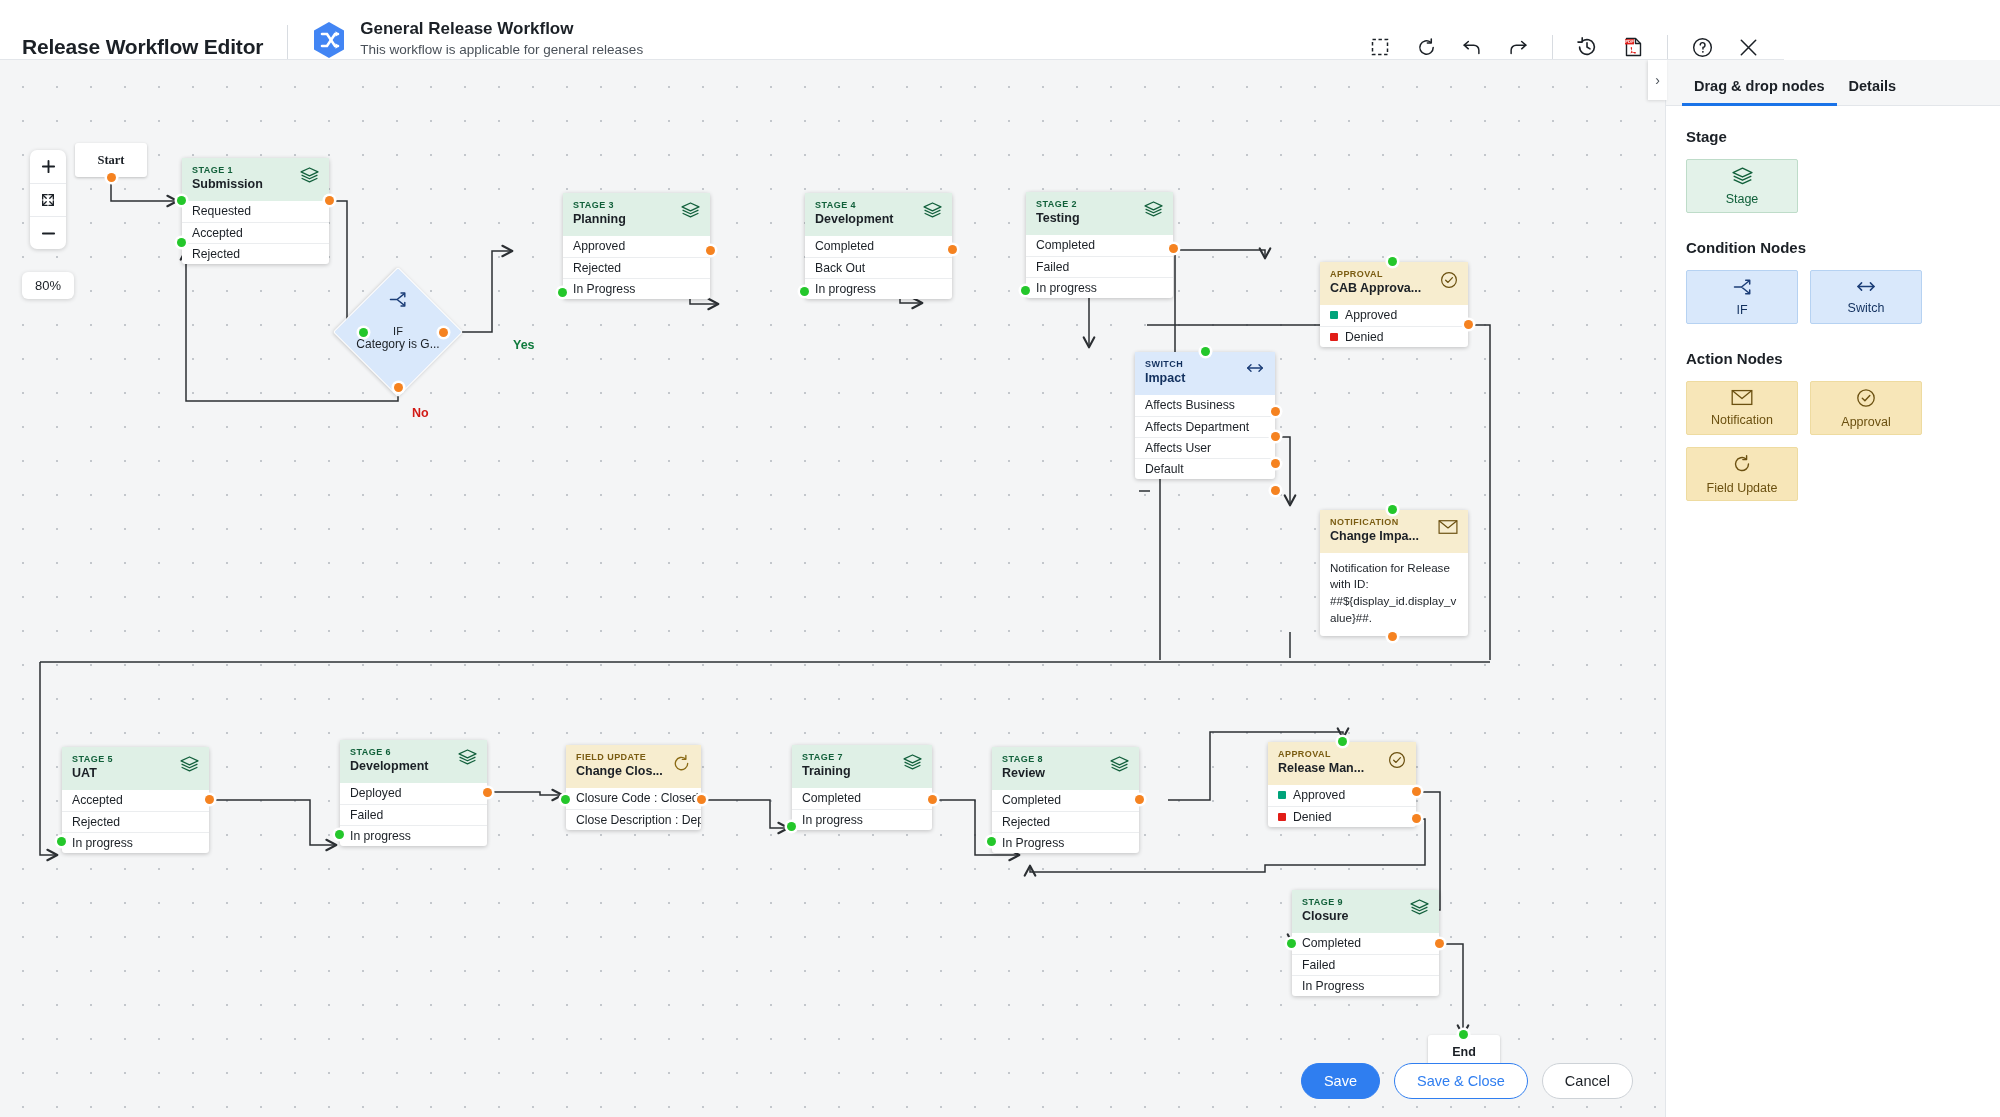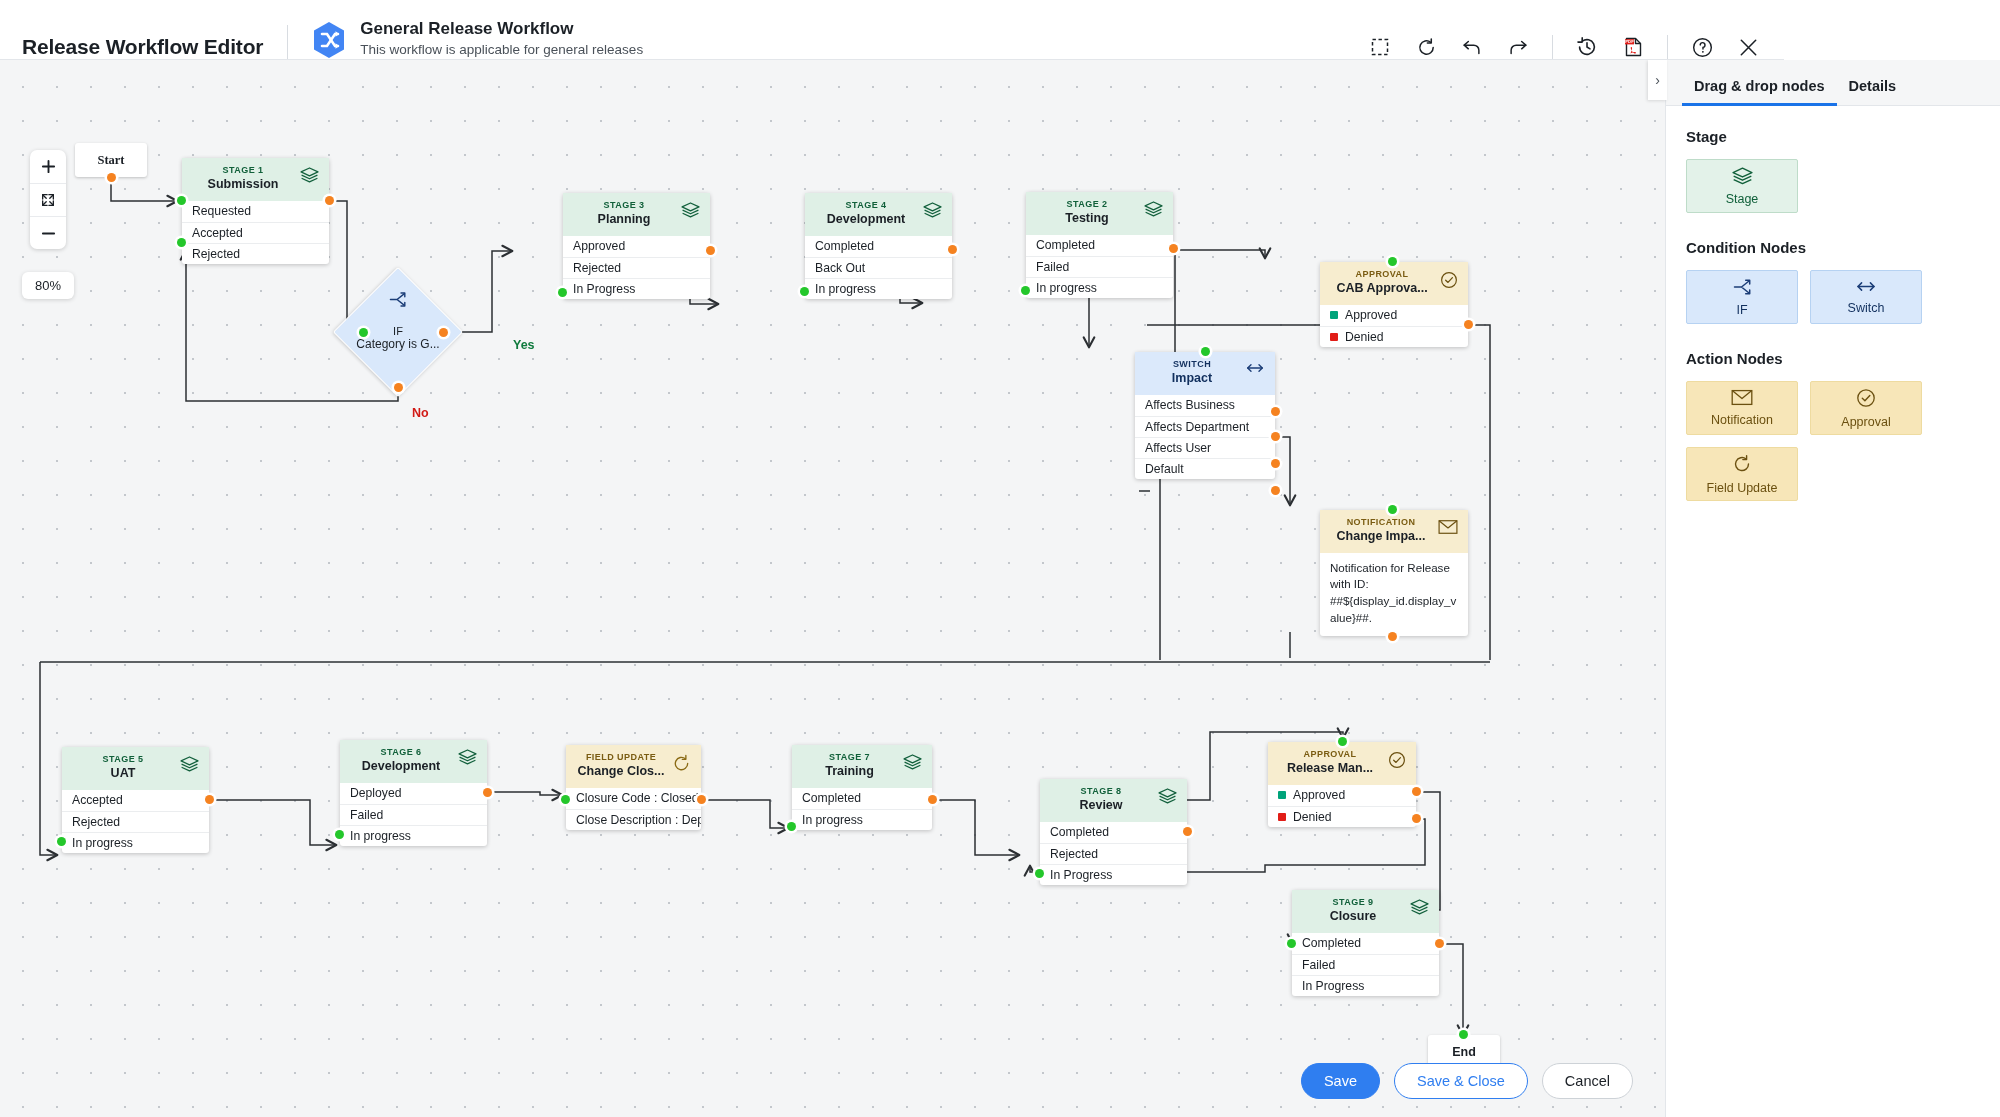--- a/index.html
+++ b/index.html
@@ -73,21 +73,21 @@
 
   .card {
     background: #fff; border-radius: 3px;
     box-shadow: 0 1px 4px rgba(0,0,0,.22);
     overflow: visible;
   }
   .card-head {
     padding: 7px 10px 8px 10px; position: relative;
     display: flex; align-items: flex-start;
   }
-  .card-head .ht { flex: 1 1 auto; min-width: 0; text-align: center; }
+  .card-head .ht { flex: 1 1 auto; min-width: 0; }
   .kicker { font-size: 9px; font-weight: 700; letter-spacing: .45px; line-height: 1.15; }
   .cname {
     font-size: 12.5px; font-weight: 700; line-height: 1.3; margin-top: 1px;
     white-space: nowrap; overflow: hidden; color: #1b2026;
   }
   .hicon { flex: 0 0 auto; margin-left: 6px; margin-top: 2px; }
 
   
   .stage .card-head { background: #dff0e6; }
   .stage .kicker { color: #11603a; }
@@ -604,21 +604,21 @@
               <path d="M1.6 11.9 L10 15.8 L18.4 11.9" fill="none" stroke="#12603c" stroke-width="1.3" stroke-linejoin="round"></path>
             </svg>
         </span>
       </div>
       <div class="row">Completed</div>
       <div class="row">In progress</div>
       <span class="port p-out" style="right:-5px; top:50px;"></span>
       <span class="port p-in" style="left:-5px; top:77px;"></span>
     </div>
 
-    <div class="node card stage" style="left:1040px; top:687px; width:147px;margin-top:32px;">
+    <div class="node card stage" style="left:992px; top:687px; width:147px;">
       <div class="card-head">
         <div class="ht">
           <div class="kicker">STAGE 8</div>
           <div class="cname">Review</div>
         </div>
         <span class="hicon">
           <svg width="19" height="16" viewBox="0 0 20 17">
               <path d="M10 1 L19 5.2 L10 9.4 L1 5.2 Z" fill="none" stroke="#12603c" stroke-width="1.3" stroke-linejoin="round"></path>
               <path d="M1.6 8.6 L10 12.5 L18.4 8.6" fill="none" stroke="#12603c" stroke-width="1.3" stroke-linejoin="round"></path>
               <path d="M1.6 11.9 L10 15.8 L18.4 11.9" fill="none" stroke="#12603c" stroke-width="1.3" stroke-linejoin="round"></path>

